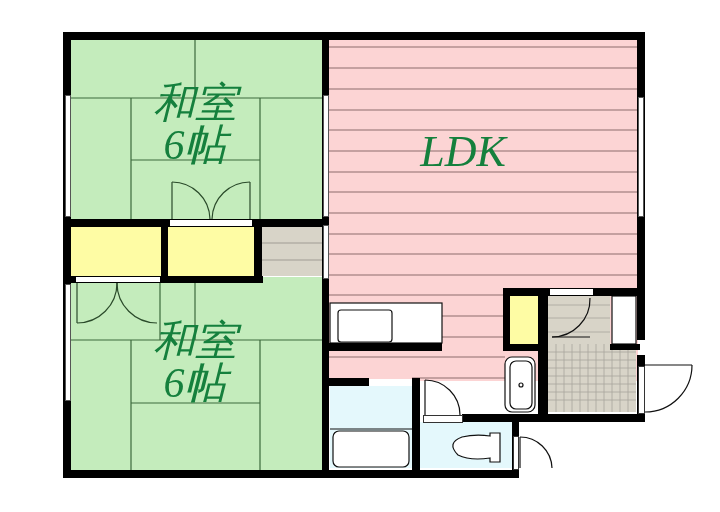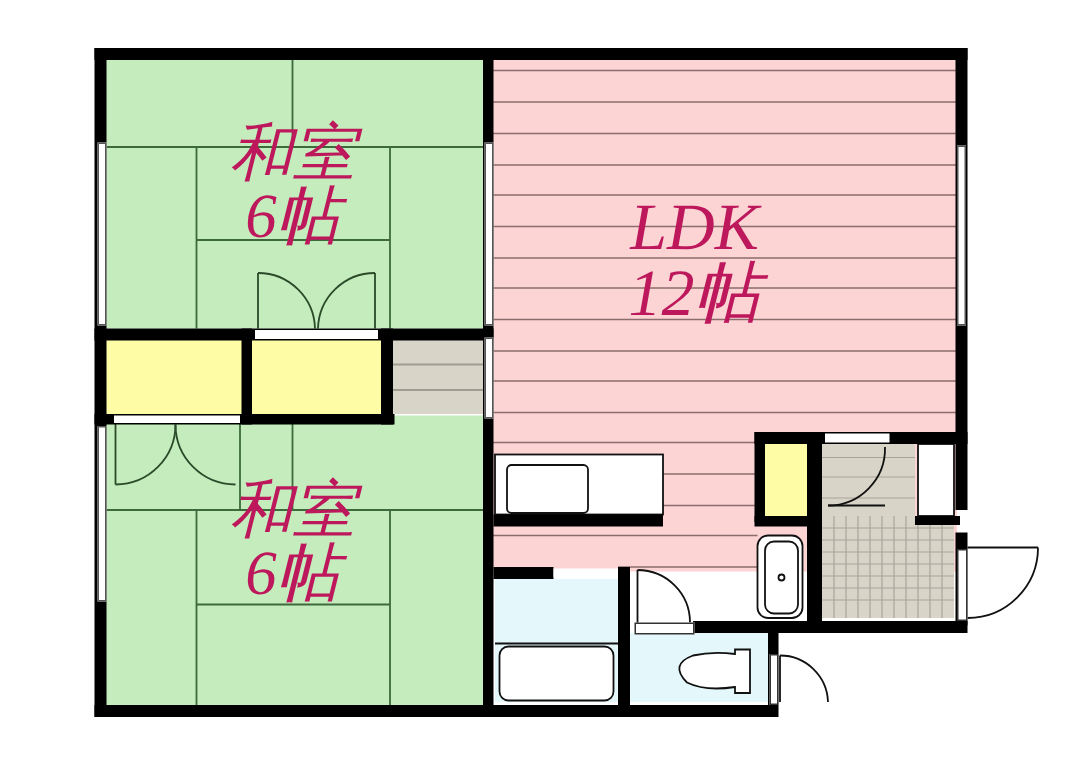--- a/index.html
+++ b/index.html
@@ -1,19 +1,19 @@
 <!DOCTYPE html>
 <html><head>
 <meta charset="utf-8">
 <style>
   html,body{margin:0;padding:0;background:#ffffff;}
   body{width:720px;height:512px;position:relative;overflow:hidden;font-family:"DejaVu Serif",serif;}
   .abs{position:absolute;}
   .wall{position:absolute;background:#000;}
-  .room-label{position:absolute;font-family:"Liberation Serif","DejaVu Serif",serif;font-style:italic;color:#be185d;text-align:center;line-height:1.0;}
+  .room-label{position:absolute;font-family:"Liberation Serif","DejaVu Serif",serif;font-style:italic;color:#15803d;text-align:center;line-height:1.0;}
   svg{position:absolute;left:0;top:0;}
 </style>
 </head>
 <body>
 
 <div class="abs" style="left:0;top:0;width:720px;height:512px;">
 
   <div class="abs" style="left:70px;top:39px;width:252px;height:180px;background:#c4ecbc;"></div>
   <div class="abs" style="left:70px;top:277px;width:252px;height:193px;background:#c4ecbc;"></div>
   <div class="abs" style="left:328px;top:39px;width:310px;height:342px;background:#fcd4d4;"></div>
@@ -170,15 +170,14 @@
   <div class="room-label" style="left:120px;top:82px;width:150px;font-size:42px;">
     <div>和室</div>
     <div>6帖</div>
   </div>
   <div class="room-label" style="left:120px;top:320px;width:150px;font-size:42px;">
     <div>和室</div>
     <div>6帖</div>
   </div>
   <div class="room-label" style="left:388px;top:130px;width:150px;font-size:44px;">
     <div>LDK</div>
-    <div>12帖</div>
   </div>
 </div>
 
 </body></html>

